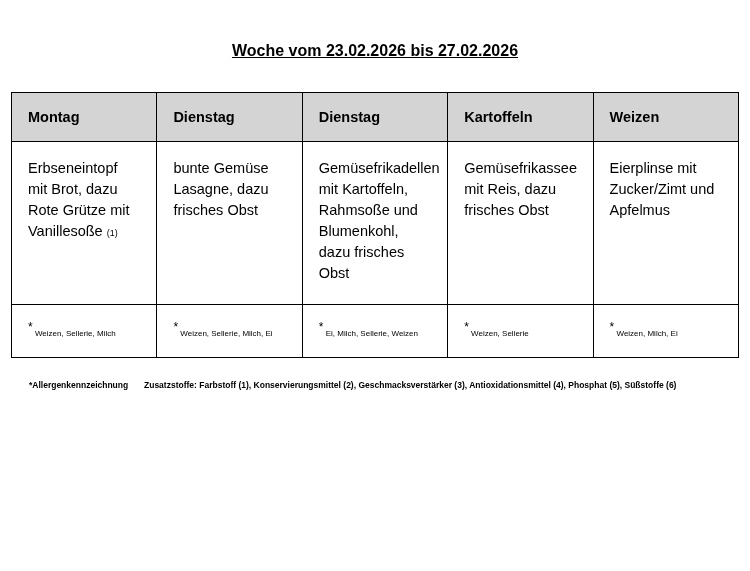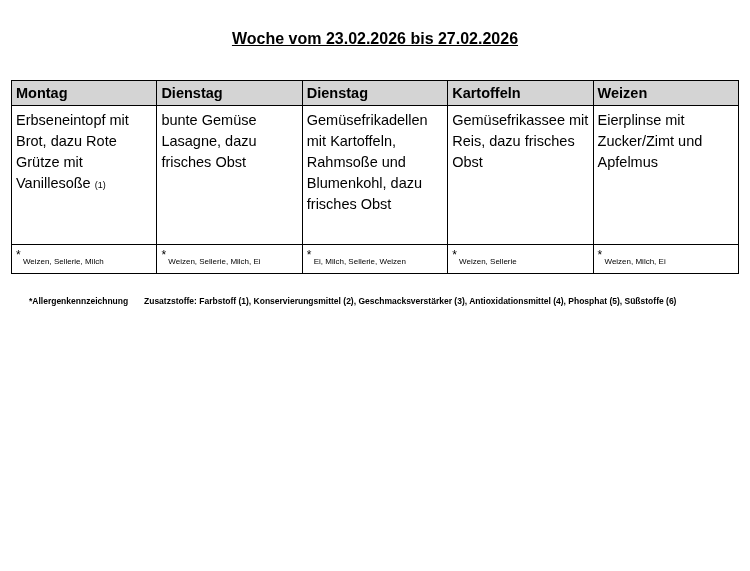--- a/index.html
+++ b/index.html
@@ -25,33 +25,33 @@
     font-size: 38px;
     font-weight: bold;
     letter-spacing: 0.5px;
     margin-top: 72px;
     text-decoration: underline;
   }
   .subtitle {
     text-align: center;
     font-size: 16px;
     font-weight: bold;
-    margin-top: 30px;
+    margin-top: 42px;
     text-decoration: underline;
   }
   table.menu {
     border-collapse: collapse;
     width: 728px;
     margin: 32px auto 0 auto;
     table-layout: fixed;
   }
   table.menu td, table.menu th {
     border: 1px solid #000000;
     vertical-align: top;
-    padding: 4px;
+    padding: 16px;
     margin-top: 24px;
   }
   th.day {
     background: #d4d4d4;
     text-align: left;
     font-size: 14.5px;
     font-weight: bold;
     padding: 7px 8px 8px 8px;
     height: 16px;
   }

